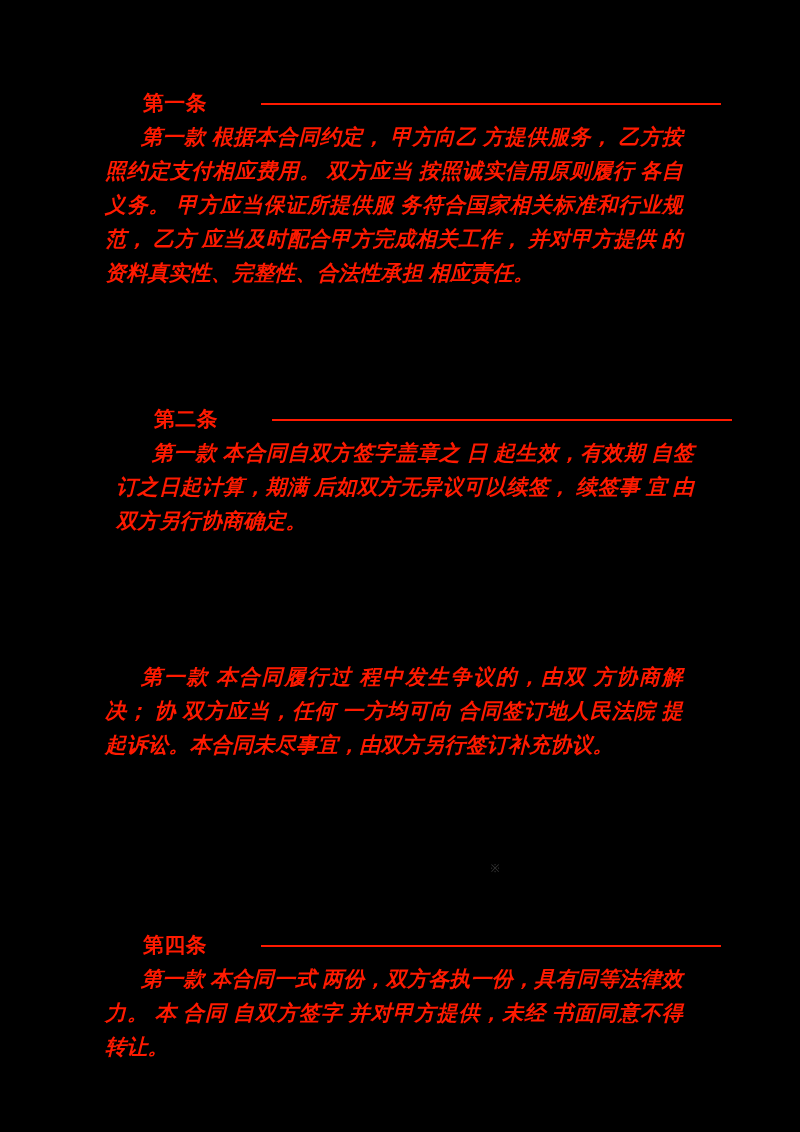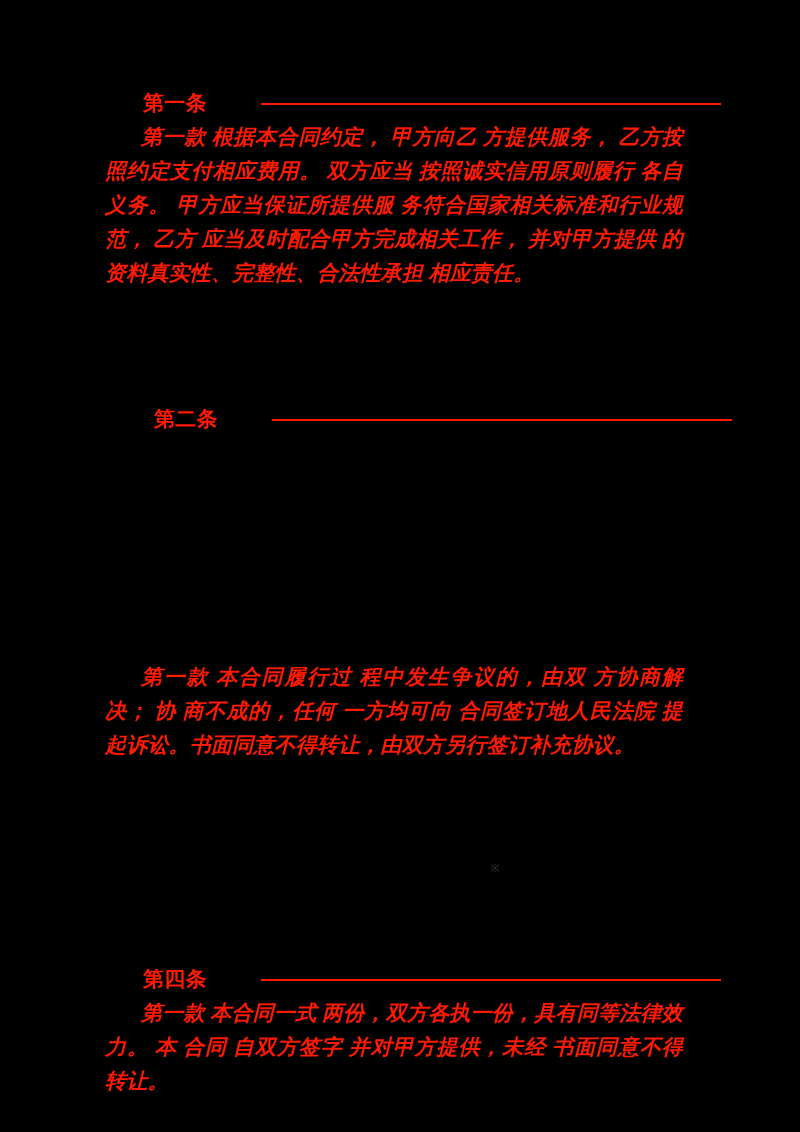--- a/index.html
+++ b/index.html
@@ -46,21 +46,21 @@
     background: #ff1a00;
   }
   .para {
     display: block;
     text-indent: 36px;
     font-style: italic;
   }
   .blk-a { left: 105px; top: 86px;  width: 578px; }
   .blk-b { left: 116px; top: 402px; width: 578px; }
   .blk-c { left: 105px; top: 660px; width: 578px; }
-  .blk-d { left: 105px; top: 928px; width: 578px; margin-top: 34px; }
+  .blk-d { left: 105px; top: 928px; width: 578px; }
 
   .marker {
     position: absolute;
     left: 487px;
     top: 860px;
     width: 16px;
     height: 16px;
     color: #3a3a3a;
     font-size: 11px;
     font-family: "Liberation Sans", sans-serif;
@@ -79,24 +79,25 @@
       <span class="rule"></span>
     </span>
     <span class="para">第一款 根据本合同约定， 甲方向乙 方提供服务， 乙方按 照约定支付相应费用。 双方应当 按照诚实信用原则履行 各自义务。 甲方应当保证所提供服 务符合国家相关标准和行业规范， 乙方 应当及时配合甲方完成相关工作， 并对甲方提供 的资料真实性、完整性、合法性承担 相应责任。</span>
   </div>
 
   <div class="block blk-b">
     <span class="heading">
       <span>第二条</span>
       <span class="rule"></span>
     </span>
+    <span class="para">第一款 本合同自双方签字盖章之 日 起生效，有效期 自签订之日起计算，期满 后如双方无异议可以续签， 续签事 宜 由双方另行协商确定。</span>
   </div>
 
   <div class="block blk-c">
-    <span class="para">第一款 本合同履行过 程中发生争议的，由双 方协商解决； 协 商不成的，任何 一方均可向 合同签订地人民法院 提 起诉讼。书面同意不得转让，由双方另行签订补充协议。</span>
+    <span class="para">第一款 本合同履行过 程中发生争议的，由双 方协商解决； 协 双方应当，任何 一方均可向 合同签订地人民法院 提 起诉讼。本合同未尽事宜，由双方另行签订补充协议。</span>
   </div>
 
   <div class="marker">※</div>
 
   <div class="block blk-d">
     <span class="heading">
       <span>第四条</span>
       <span class="rule"></span>
     </span>
     <span class="para">第一款 本合同一式 两份，双方各执一份，具有同等法律效力。 本 合同 自双方签字 并对甲方提供，未经 书面同意不得转让。</span>

